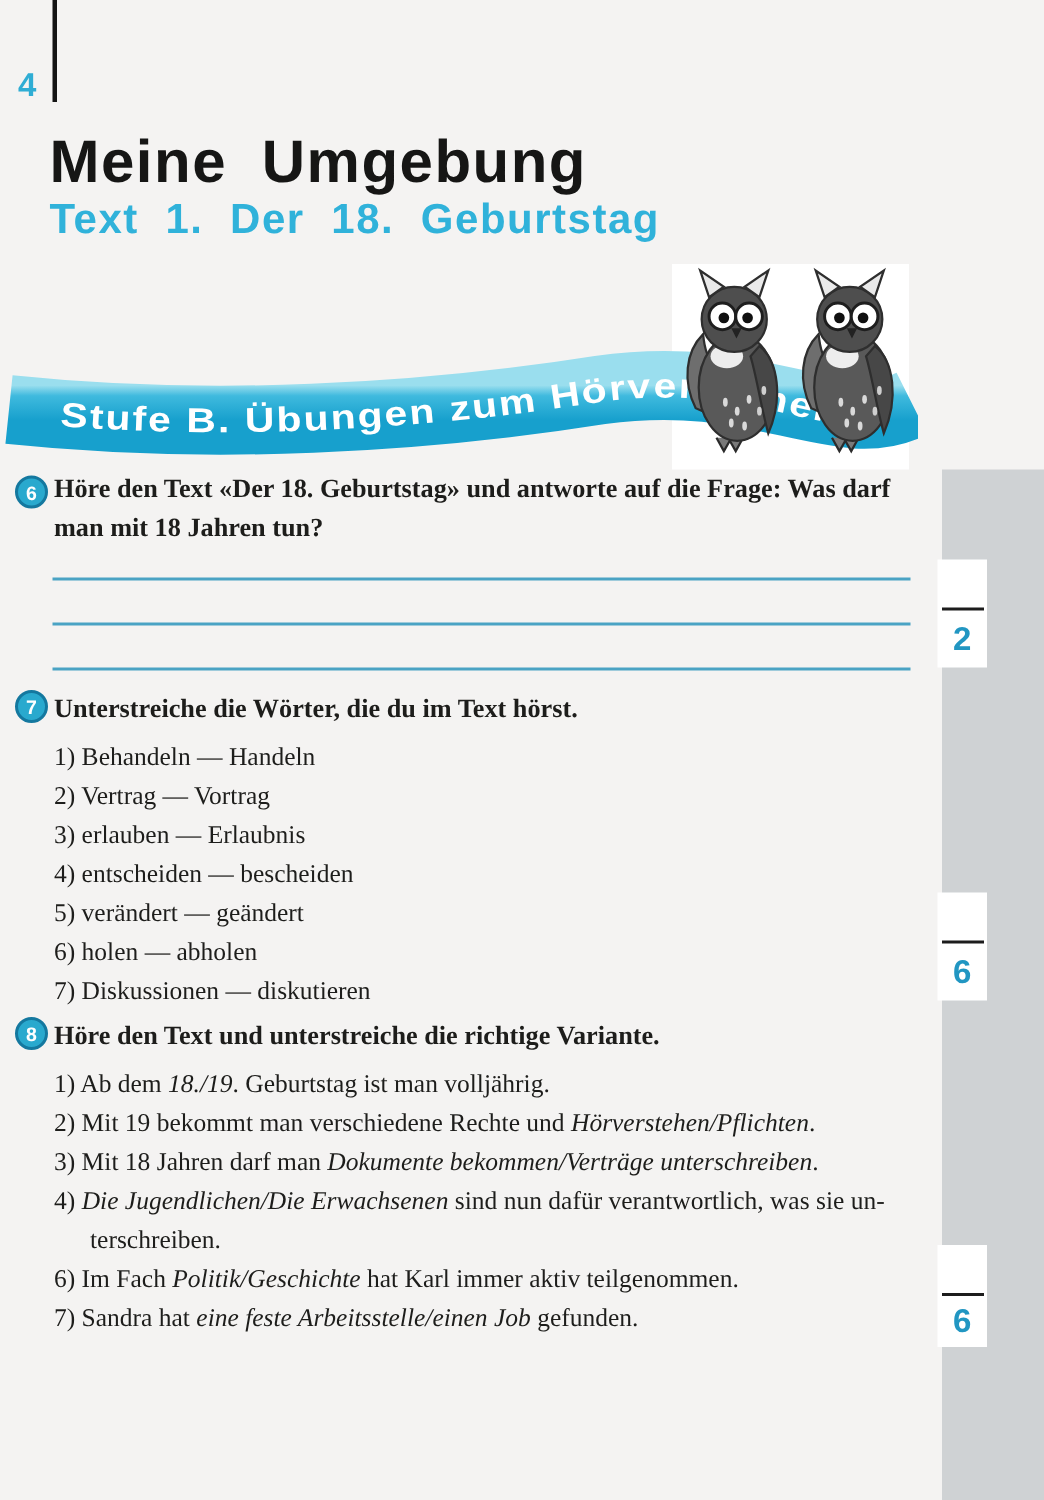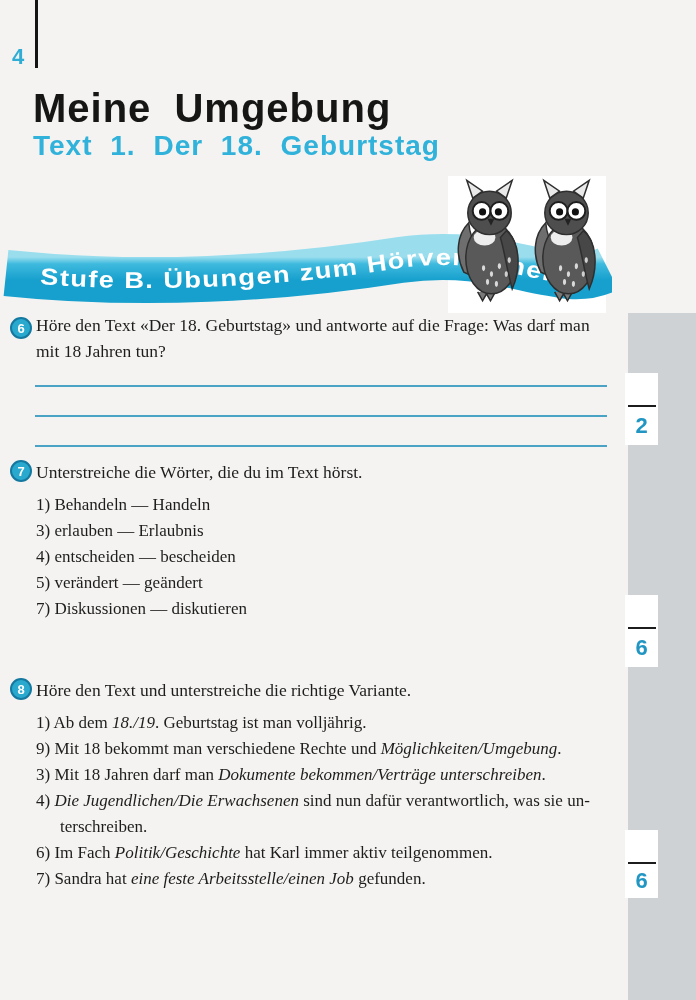--- a/index.html
+++ b/index.html
@@ -46,21 +46,21 @@
     font-family:"Liberation Sans", sans-serif; font-weight:bold; font-size:22px; color:#2196c2;
   }
   
   .exercise{position:absolute; left:36px; width:578px; z-index:2;}
   .badge{
     position:absolute; left:-26px; width:22px; height:22px; border-radius:50%;
     background:#29a9ce; border:2px solid #14789f; box-sizing:border-box;
     color:#fff; font-family:"Liberation Sans", sans-serif; font-weight:bold; font-size:13px;
     display:flex; align-items:center; justify-content:center;
   }
-  .prompt{font-weight:normal; font-size:17.5px; line-height:26px;}
+  .prompt{font-weight:bold; font-size:17.5px; line-height:26px;}
   .items{margin-top:7px;}
   .item > div{font-size:17px; line-height:26px; white-space:nowrap;}
   .item .cont{padding-left:24px;}
   .it{font-style:italic;margin-top:20px;}
   .un{text-underline-offset:3px;}
   .answer-lines{position:absolute; left:-1px; top:45px; width:572px;}
   .ans-line{height:28px; border-bottom:2px solid #4aa3c4;}
 </style>
 </head>
 <body>
@@ -148,43 +148,49 @@
   </section>
 
   <section class="exercise" style="top:459px;">
     <span class="badge" style="top:1px">7</span>
     <div class="prompt">Unterstreiche die Wörter, die du im Text hörst.</div>
     <div class="items">
         <div class="item">
           <div><span>1) Behandeln — </span><span class="un">Handeln</span></div>
         </div>
         <div class="item">
+          <div><span>2) Vertrag — Vortrag</span></div>
+        </div>
+        <div class="item">
           <div><span>3) erlauben — Erlaubnis</span></div>
         </div>
         <div class="item">
           <div><span>4) entscheiden — bescheiden</span></div>
         </div>
         <div class="item">
           <div><span>5) verändert — geändert</span></div>
+        </div>
+        <div class="item">
+          <div><span>6) holen — abholen</span></div>
         </div>
         <div class="item">
           <div><span>7) Diskussionen — diskutieren</span></div>
         </div>
       </div>
   </section>
 
   <section class="exercise" style="top:677px;">
     <span class="badge" style="top:1px">8</span>
     <div class="prompt">Höre den Text und unterstreiche die richtige Variante.</div>
     <div class="items">
         <div class="item">
           <div><span>1) Ab dem </span><span class="it un">18.</span><span class="it">/19</span><span>. Geburtstag ist man volljährig.</span></div>
         </div>
         <div class="item">
-          <div><span>9) Mit 18 bekommt man verschiedene Rechte und </span><span class="it">Möglichkeiten/Umgebung</span><span>.</span></div>
+          <div><span>2) Mit 19 bekommt man verschiedene Rechte und </span><span class="it">Hörverstehen/Pflichten</span><span>.</span></div>
         </div>
         <div class="item">
           <div><span>3) Mit 18 Jahren darf man </span><span class="it">Dokumente bekommen/Verträge unterschreiben</span><span>.</span></div>
         </div>
         <div class="item">
           <div><span>4) </span><span class="it">Die Jugendlichen/Die Erwachsenen</span><span> sind nun dafür verantwortlich, was sie un-</span></div>
           <div class="cont"><span>terschreiben.</span></div>
         </div>
         <div class="item">
           <div><span>6) Im Fach </span><span class="it">Politik/Geschichte</span><span> hat Karl immer aktiv teilgenommen.</span></div>

